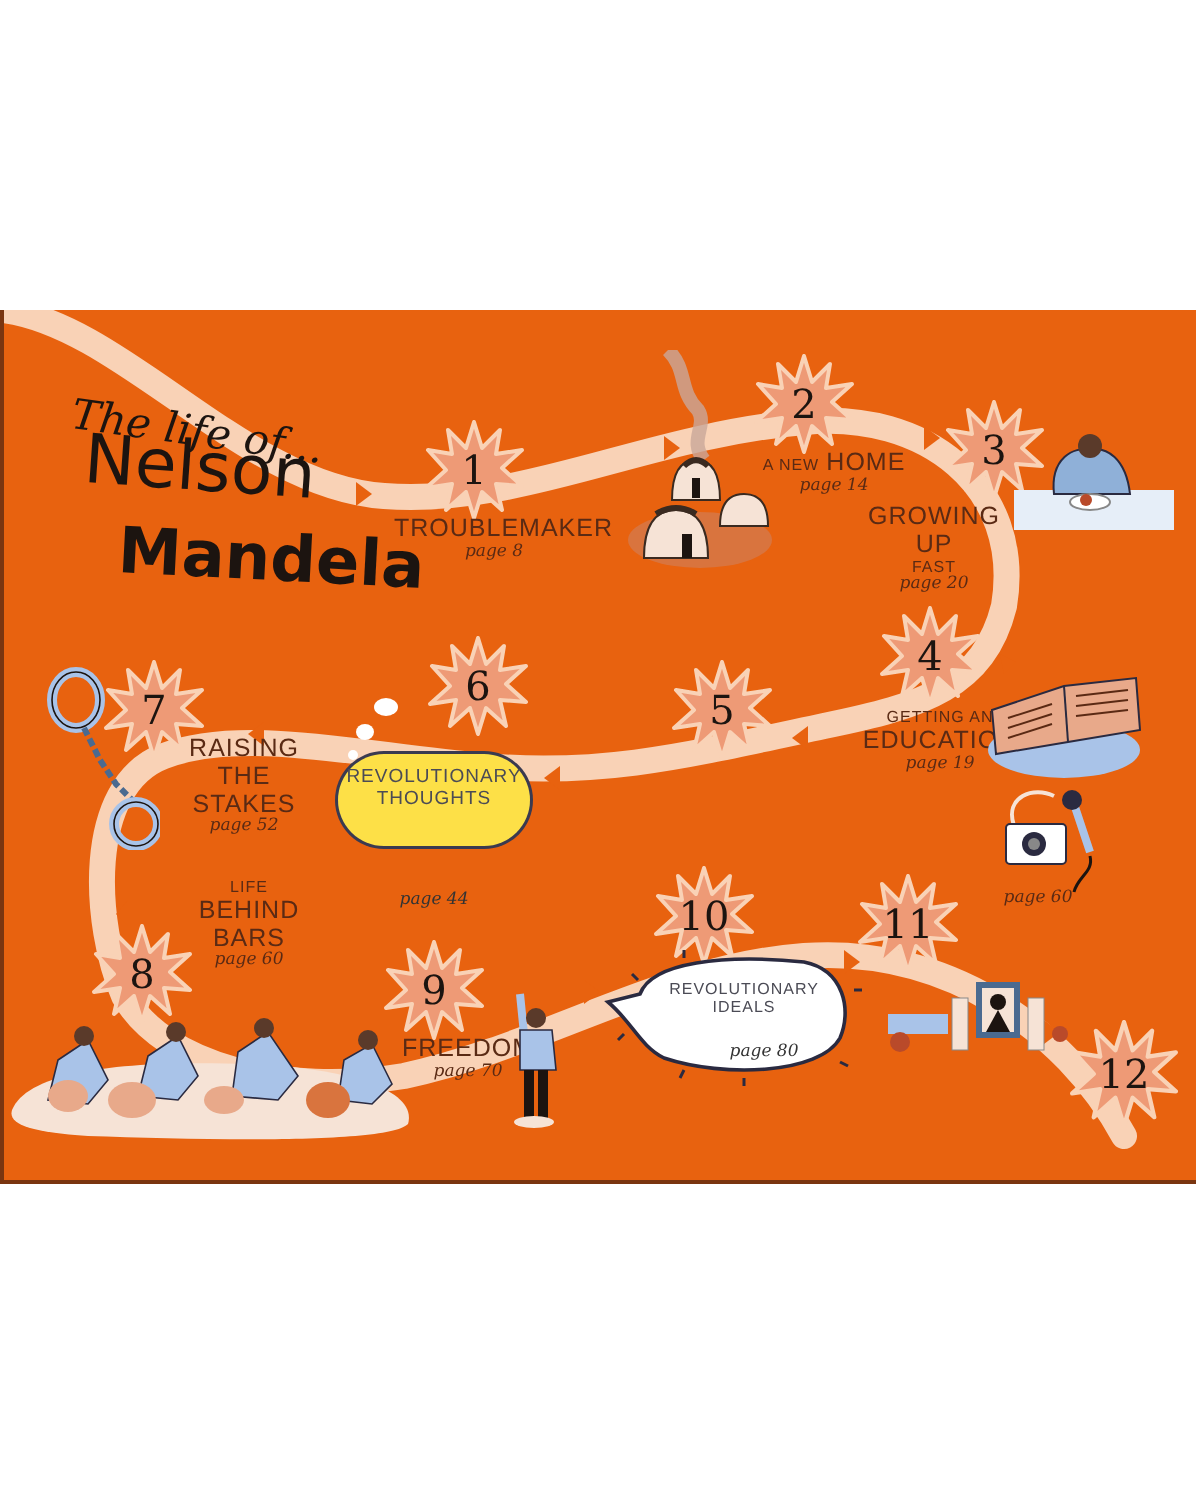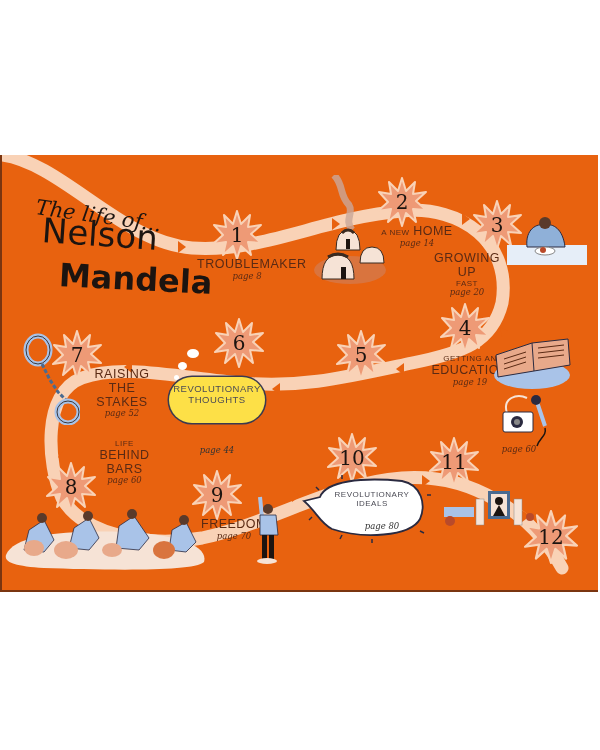--- a/index.html
+++ b/index.html
@@ -126,21 +126,21 @@
         <use href="#starshape"></use>
       </svg>
     <div class="num">10</div>
   </div>
   <div class="star" style="left:427px;top:282px">
     <svg width="50" height="50">
         <use href="#starshape"></use>
       </svg>
     <div class="num">11</div>
   </div>
-  <div class="star" style="left:522px;top:355px;width:54px;height:54px">
+  <div class="star" style="left:533px;top:355px;width:54px;height:54px">
     <svg width="54" height="54">
         <use href="#starshape"></use>
       </svg>
     <div class="num" style="width:54px;height:54px">12</div>
   </div>
 
   <div class="label" style="left:195px;top:103px;width:100px">
     <span class="main big">Troublemaker</span>
     <span class="pg">page 8</span>
   </div>

